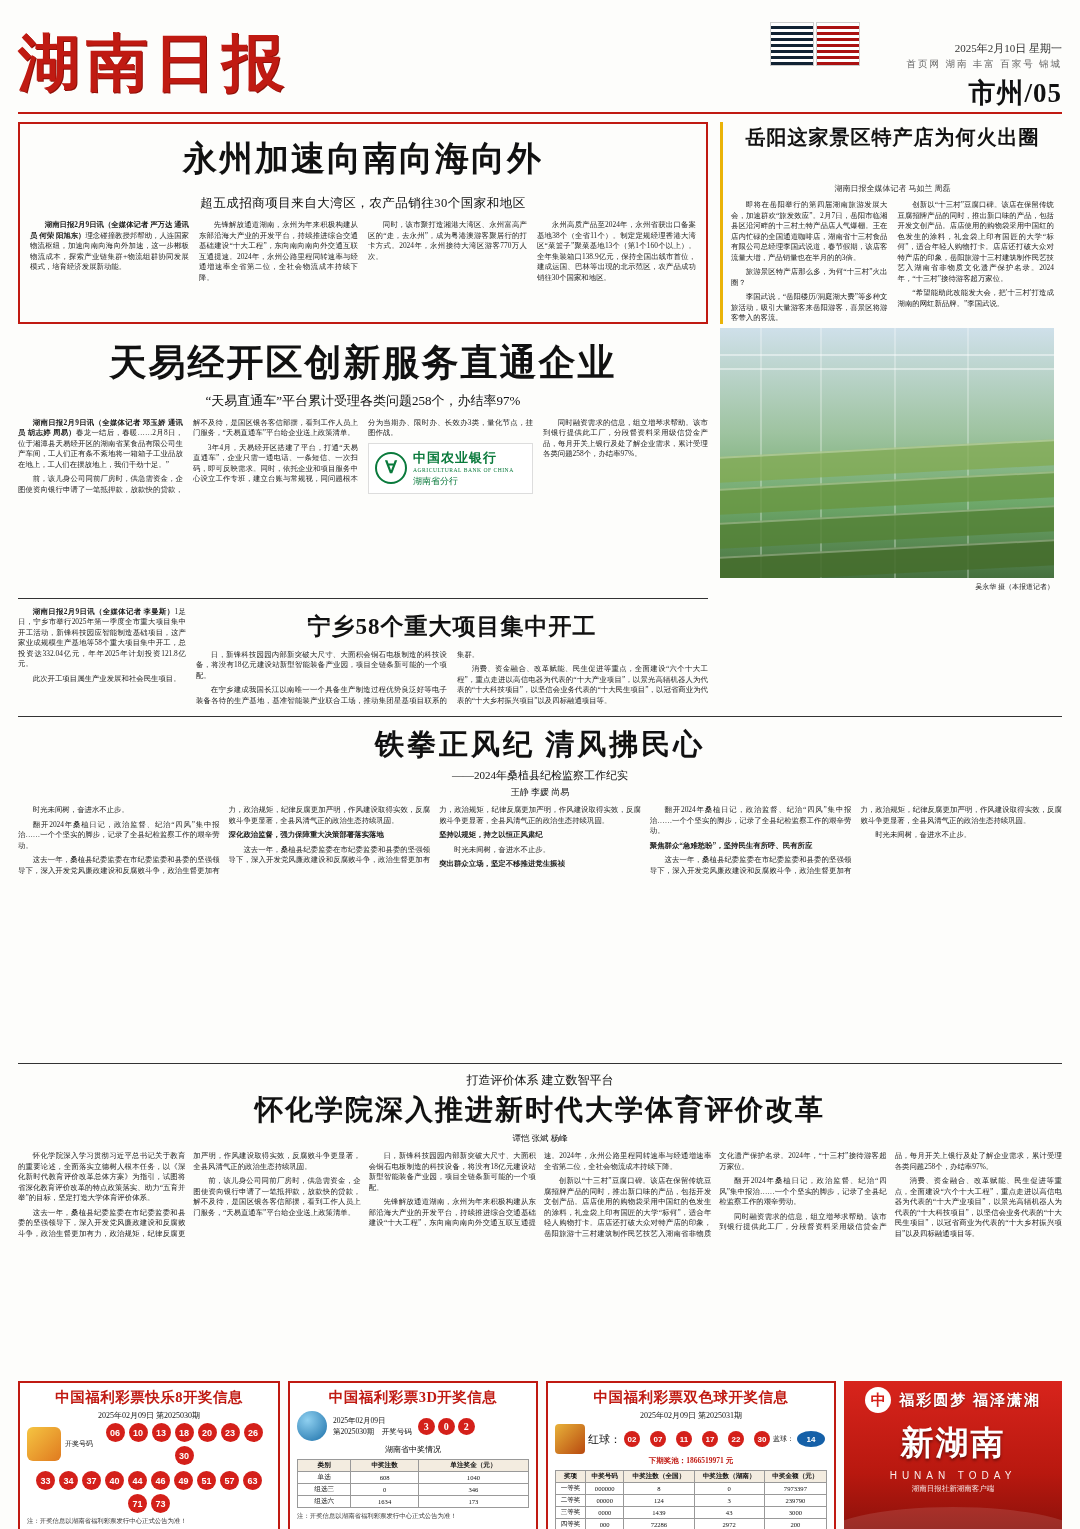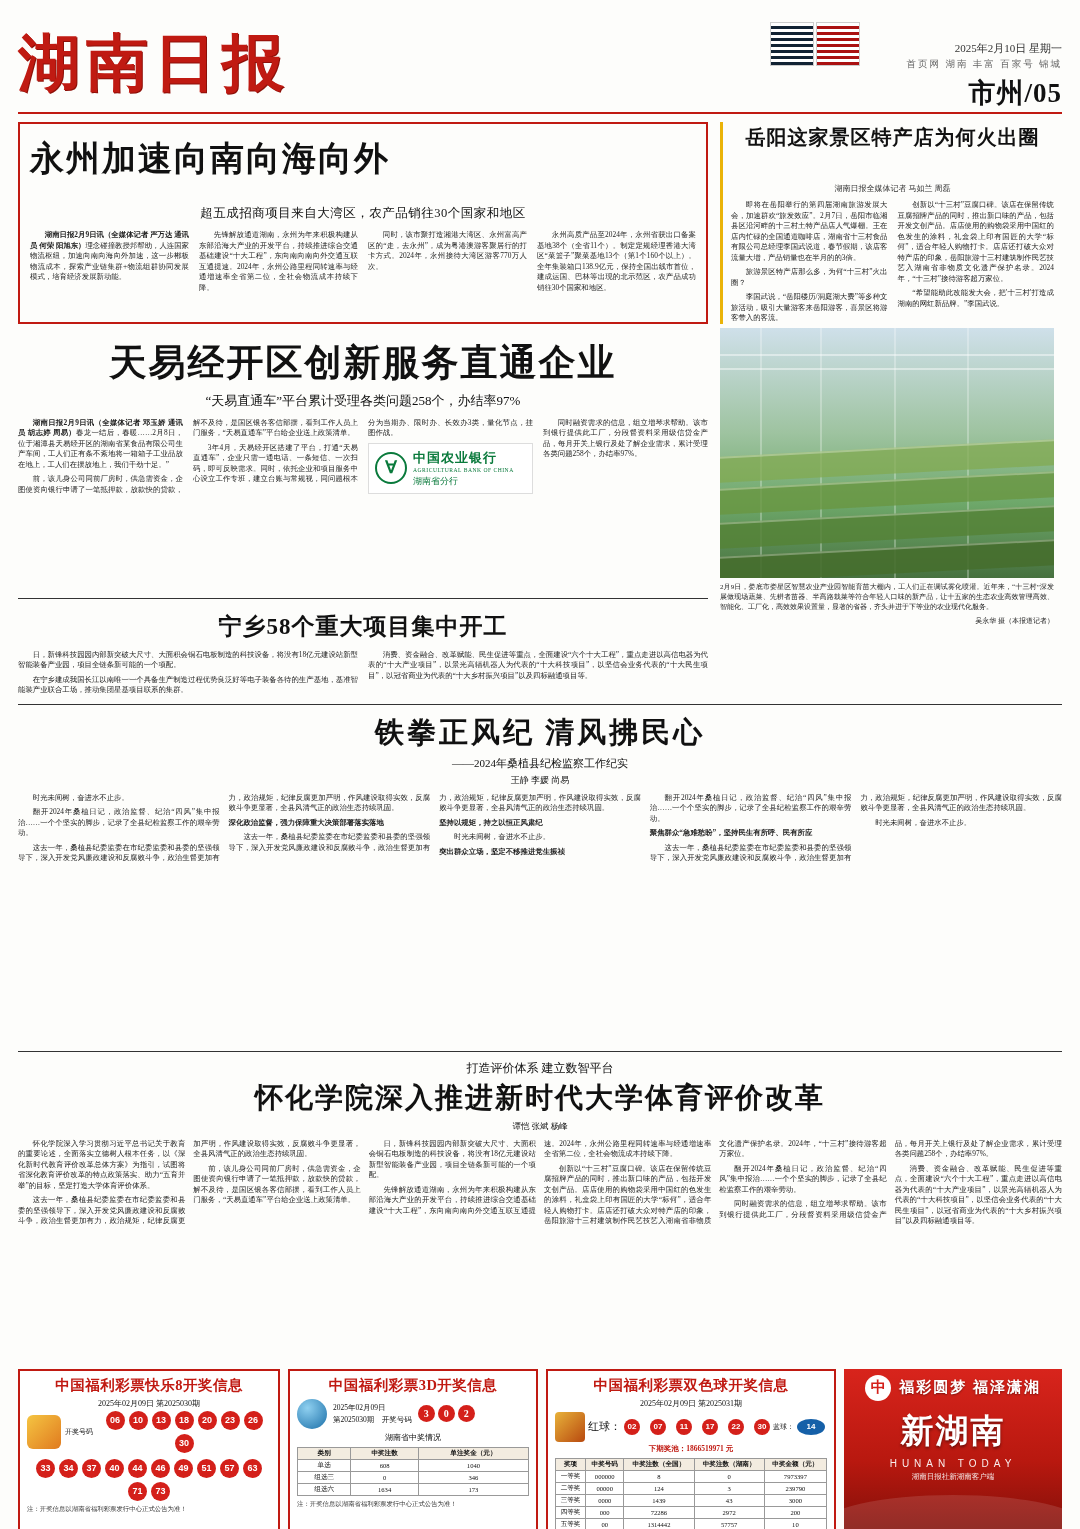--- a/index.html
+++ b/index.html
@@ -39,21 +39,21 @@
   .byline { font-size:7.4px; font-weight:bold; }
 
   .cols2 { column-count:2; column-gap:10px; }
   .cols4 { column-count:4; column-gap:10px; }
   .cols5 { column-count:5; column-gap:9px; }
   .cols6 { column-count:6; column-gap:8px; }
 
   
   .top-row { display:flex; gap:12px; }
   .boxed { border:2px solid #c01a12; padding:8px 10px 6px; }
-  .hl1 { text-align:left; font-size:34px; font-weight:bold; letter-spacing:2px; margin:4px 0 23px; }
+  .hl1 { text-align:center; font-size:34px; font-weight:bold; letter-spacing:2px; margin:4px 0 13px; }
   .sub1 { text-align:center; font-size:12.5px; margin-bottom:8px; letter-spacing:.5px; }
   .hl-right { text-align:center; font-size:20px; font-weight:bold; letter-spacing:1px; margin:2px 0 6px; }
   .sub-right { text-align:center; font-size:8px; color:#333; margin-bottom:6px;margin-top:32px; }
 
   .hl2 { text-align:center; font-size:37px; font-weight:bold; letter-spacing:2px; margin:10px 0 4px; }
   .sub2 { text-align:center; font-size:13px; margin-bottom:8px; }
 
   .hl3 { text-align:center; font-size:23px; font-weight:bold; letter-spacing:1px; margin:4px 0 8px; }
 
   .hl4 { text-align:center; font-size:29px; font-weight:bold; letter-spacing:3px; margin:4px 0 3px; }
@@ -182,20 +182,24 @@
             <div class="t2">AGRICULTURAL BANK OF CHINA</div>
             <div class="t3">湖南省分行</div>
           </div>
         </div>
         <p>同时融资需求的信息，组立增琴求帮助。该市到银行提供此工厂，分段督资料采用级信贷金产品，每月开关上银行及处了解企业需求，累计受理各类问题258个，办结率97%。</p>
       </div>
 
       <hr class="thin">
 
       <div style="display:flex; gap:10px;">
+        <div style="width:168px;" class="tiny">
+          <p><span class="byline">湖南日报2月9日讯（全媒体记者 李曼斯）</span><span>1足日，宁乡市举行2025年第一季度全市重大项目集中开工活动，新锋科技园应智能制造基础项目，这产家业成规模生产基地等58个重大项目集中开工，总投资达332.04亿元，年年2025年计划投资121.8亿元。</span></p>
+          <p>此次开工项目属生产业发展和社会民生项目。</p>
+        </div>
         <div style="flex:1;">
           <div class="hl3">宁乡58个重大项目集中开工</div>
           <div class="tiny cols2">
             <p>日，新锋科技园园内部新突破大尺寸、大面积会铜石电板制造的科技设备，将没有18亿元建设站新型智能装备产业园，项目全链条新可能的一个项配。</p>
             <p>在宁乡建成我国长江以南唯一一个具备生产制造过程优势良泛好等电子装备各待的生产基地，基准智能装产业联合工场，推动集团星基项目联系的集群。</p>
             <p>消费、资金融合、改革赋能、民生促进等重点，全面建设“六个十大工程”，重点走进以高信电器为代表的“十大产业项目”，以景光高辐机器人为代表的“十大科技项目”，以坚信会业务代表的“十大民生项目”，以冠省商业为代表的“十大乡村振兴项目”以及四标融通项目等。</p>
           </div>
         </div>
       </div>
     </div>
@@ -206,21 +210,20 @@
         <div class="rail" style="top:40px;"></div>
         <div class="post" style="left:12%;"></div>
         <div class="post" style="left:30%;"></div>
         <div class="post" style="left:52%;"></div>
         <div class="post" style="left:74%;"></div>
         <div class="bed" style="top:120px;"></div>
         <div class="bed" style="top:152px; background:rgba(105,150,65,.8);"></div>
         <div class="bed" style="top:186px; background:rgba(85,130,55,.85);"></div>
         <div class="bed" style="top:220px; background:rgba(70,110,45,.9);"></div>
       </div>
-      <div class="cap">2月9日，娄底市娄星区智慧农业产业园智能育苗大棚内，工人们正在调试雾化喷灌。近年来，“十三村”深发展做现场蔬菜、先耕者苗器、半高路栽菜等符合年轻人口味的新产品，让十五家的生态农业高效管理高效、智能化、工厂化，高效效果设置量，显著的省器，齐头并进于下等业的农业现代化服务。</div>
       <div class="cap" style="text-align:right;">吴永华  摄（本报道记者）</div>
     </div>
   </div>
 
   <hr class="thin">
 
   <div>
     <div class="hl4">铁拳正风纪  清风拂民心</div>
     <div class="sub4">——2024年桑植县纪检监察工作纪实</div>
     <div class="sub4b">王静  李媛  尚易</div>

